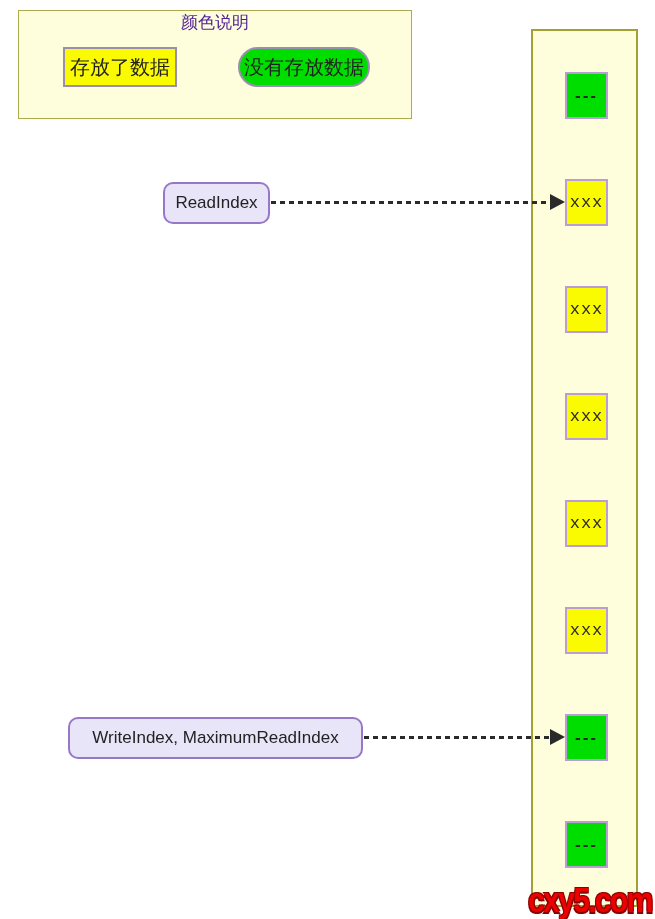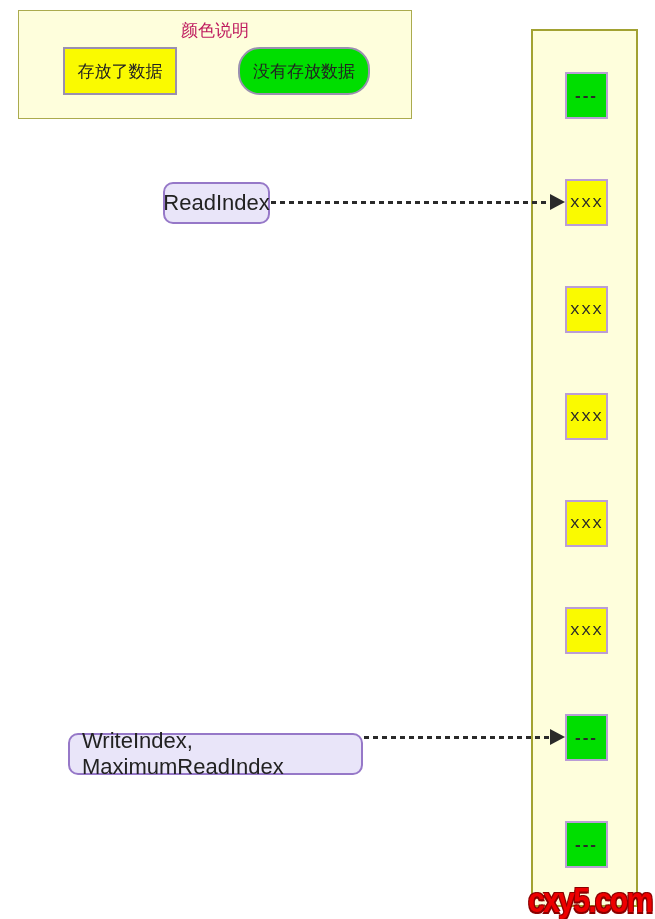--- a/index.html
+++ b/index.html
@@ -20,31 +20,31 @@
   .legend-panel {
     position: absolute;
     left: 18px; top: 10px;
     width: 394px; height: 109px;
     background: #FEFEDC;
     border: 1.5px solid #ABAB4E;
   }
   .legend-title {
     text-align: center;
     font-size: 17px;
-    padding-top: 8px;
-    color: #be185d;
+    padding-top: 0;
+    color: #4c1d95;
   }
   .legend-swatch {
     position: absolute;
     top: 36px;
-    height: 48px;
+    height: 40px;
     display: flex;
     align-items: center;
     justify-content: center;
-    font-size: 17px;
+    font-size: 20px;
     border: 2px solid #9A8FB0;
     color: #222222;
   }
   .legend-swatch.filled { left: 44px; width: 114px; background: #FAFA00; }
   .legend-swatch.empty  { left: 219px; width: 132px; background: #00DE00; border-radius: 22px; }
 
   
   .buffer-panel {
     position: absolute;
     left: 531px; top: 29px;
@@ -79,26 +79,26 @@
   
   .pointer-label {
     position: absolute;
     height: 42px;
     background: #E9E5F9;
     border: 2px solid #9678C8;
     border-radius: 10px;
     display: flex;
     align-items: center;
     justify-content: center;
-    font-size: 22px;
+    font-size: 17px;
     color: #222222;
     padding: 0 12px;
   }
   .pointer-read  { left: 163px; top: 182px; width: 107px; }
-  .pointer-write { left: 68px;  top: 717px; width: 295px; margin-top: 16px; }
+  .pointer-write { left: 68px;  top: 717px; width: 295px; }
 
   
   .arrow-line {
     position: absolute;
     height: 3px;
     background: repeating-linear-gradient(90deg,
       #2a2a2a 0 5px, rgba(0,0,0,0) 5px 9px);
   }
   .arrow-line.read  { left: 271px; top: 201px; width: 279px; }
   .arrow-line.write { left: 364px; top: 736px; width: 186px; }

